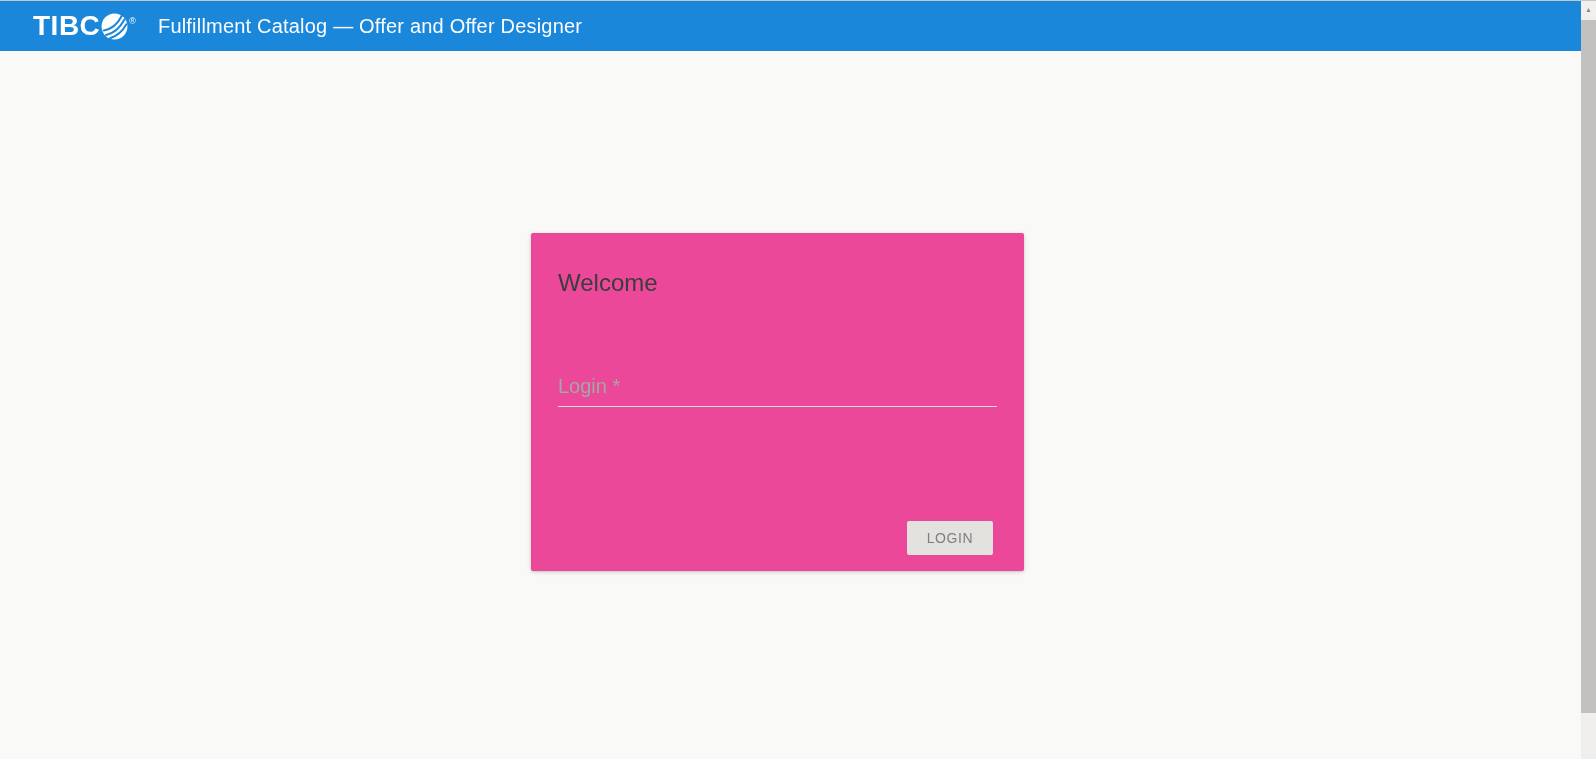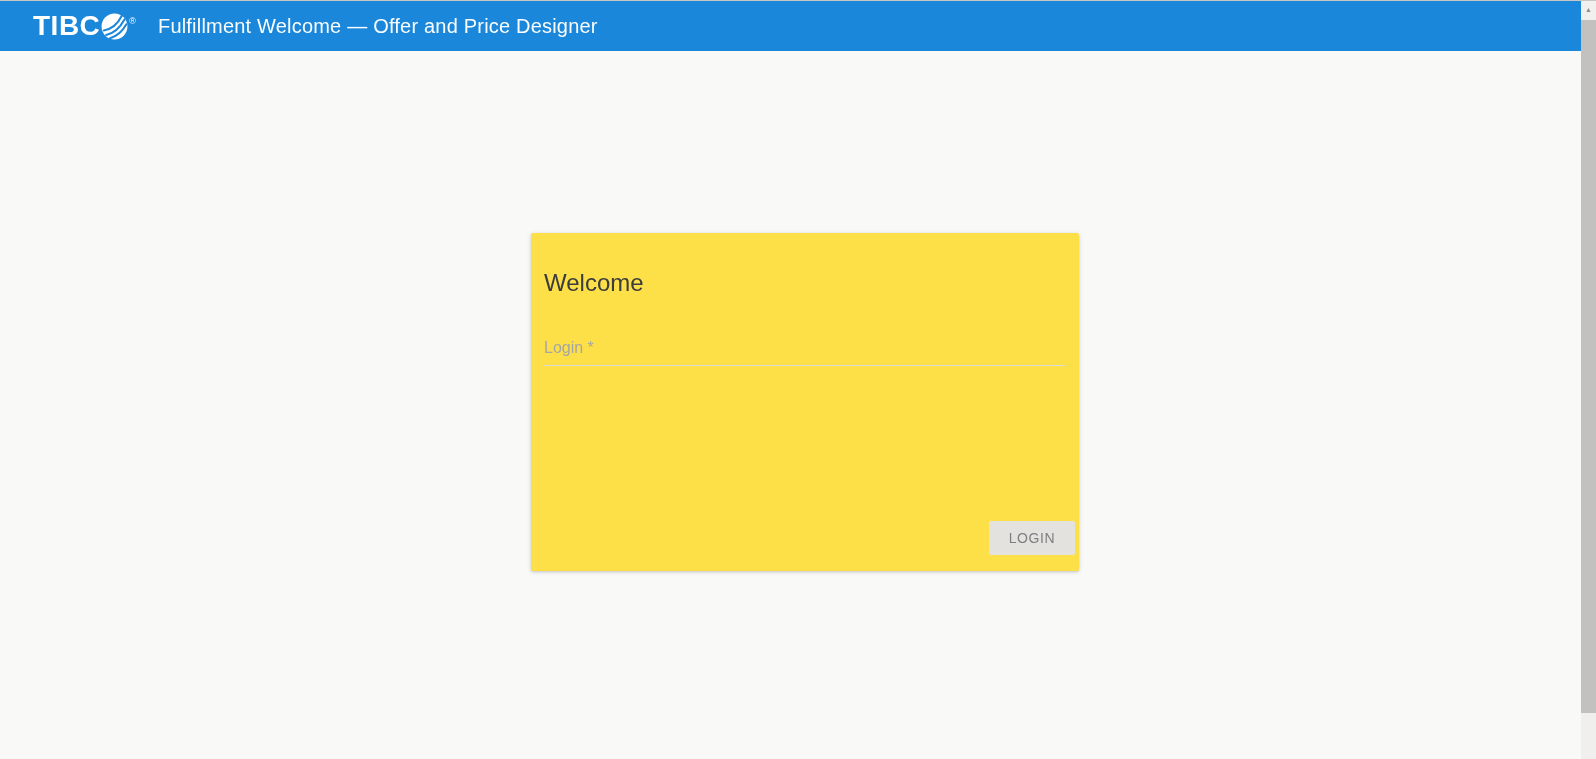--- a/index.html
+++ b/index.html
@@ -50,58 +50,59 @@
     font-size: 20px;
     font-weight: 400;
     letter-spacing: 0.2px;
     margin-left: 22px;
   }
 
   
   .login-card {
     position: absolute;
     left: 531px; top: 232px;
-    width: 548px; height: 338px;
-    background: #fde047;
+    width: 493px; height: 338px;
+    background: #ec4899;
     border-radius: 2px;
     box-shadow: 0 1px 5px rgba(0,0,0,0.14), 0 1px 2px rgba(0,0,0,0.10);
-    padding: 0 13px;
+    padding: 0 27px;
   }
   .welcome-heading {
     margin: 36px 0 0 0;
     font-size: 24px;
     font-weight: 400;
     color: #3B3C3E;
     line-height: 28px;
   }
   .field {
     margin-top: 38px;
   }
   .field + .field {
     margin-top: 63px;
   }
   .field input {
     width: 100%;
     border: none;
     border-bottom: 1px solid #DBDBD9;
     background: transparent;
     font-family: "Liberation Sans", sans-serif;
-    font-size: 16px;
+    font-size: 20px;
     color: #3B3C3E;
     padding: 4px 0 8px 0;
     outline: none;
     border-radius: 0;
+    margin-top: 36px;
   }
   .field input::placeholder {
     color: #A6A6A6;
     opacity: 1;
   }
   .login-button {
     position: absolute;
-    right: 4px; bottom: 16px;
+    right: 31px; bottom: 16px;
     min-width: 86px;
     height: 34px;
     background: #E4E2DF;
     color: #7F7E80;
     border: none;
     border-radius: 2px;
     font-family: "Liberation Sans", sans-serif;
     font-size: 14px;
     letter-spacing: 0.6px;
     padding: 0 16px;
@@ -143,21 +144,21 @@
   <div class="logo">
     <span class="logo-text">TIBC</span>
     <svg class="logo-o" viewBox="0 0 24 24" aria-hidden="true">
       <circle cx="12" cy="12" r="11.5" fill="#FFFFFF"></circle>
       <path d="M2.5 15.5 C 9 14.5, 15 9.5, 18.5 2.5" stroke="#1A87DB" stroke-width="1.8" fill="none" stroke-linecap="round"></path>
       <path d="M4.5 19.5 C 11.5 18, 17.5 12, 21 5.5" stroke="#1A87DB" stroke-width="1.8" fill="none" stroke-linecap="round"></path>
       <path d="M8 22.5 C 14.5 20.5, 19.5 15.5, 22.5 10" stroke="#1A87DB" stroke-width="1.8" fill="none" stroke-linecap="round"></path>
     </svg>
     <span class="registered">®</span>
   </div>
-  <div class="app-title">Fulfillment Welcome — Offer and Price Designer</div>
+  <div class="app-title">Fulfillment Catalog — Offer and Offer Designer</div>
 </header>
 
 <main>
   <section class="login-card">
     <h1 class="welcome-heading">Welcome</h1>
 
     <div class="field">
       <input type="text" value="" placeholder="Login *" style="">
     </div>
 

